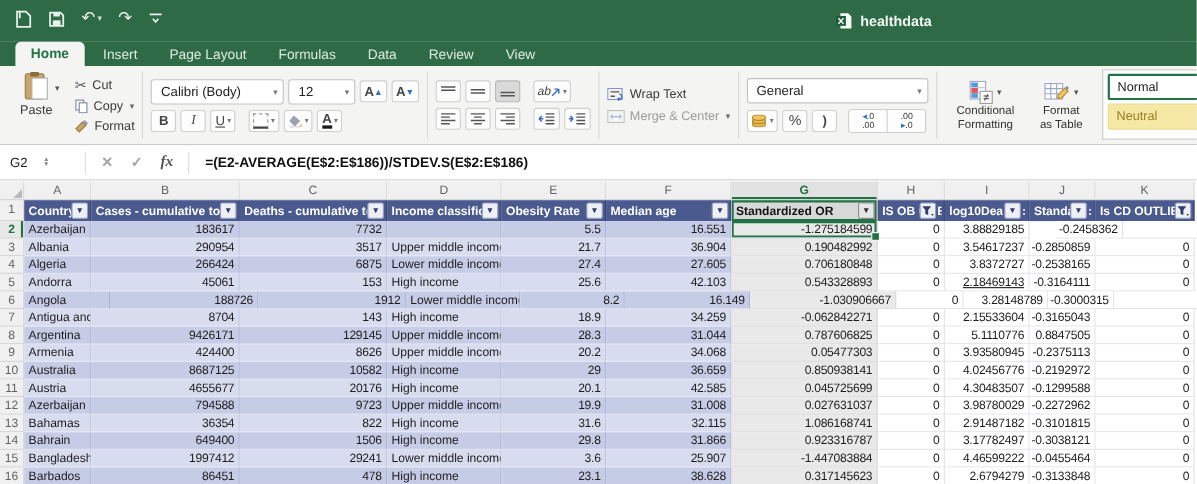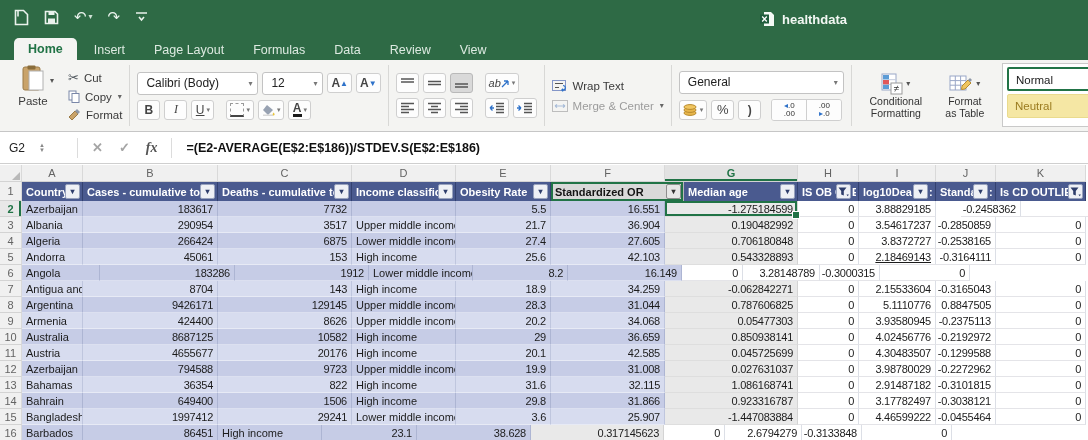--- a/index.html
+++ b/index.html
@@ -440,26 +440,26 @@
         <div class="fbtn dd"></div>
       </div>
       <div class="hdrcell bluehdr" style="width: 104px;">
         <div class="hlbl">Income classifica</div>
         <div class="fbtn dd"></div>
       </div>
       <div class="hdrcell bluehdr" style="width: 95px;">
         <div class="hlbl">Obesity Rate</div>
         <div class="fbtn dd"></div>
       </div>
+      <div class="hdrcell bluehdr" style="width: 114px;">
+        <div class="hlbl">Median age</div>
+        <div class="fbtn dd"></div>
+      </div>
       <div class="hdrcell ghdr" style="width: 133px;">
         <div class="hlbl">Standardized OR</div>
-        <div class="fbtn dd"></div>
-      </div>
-      <div class="hdrcell bluehdr" style="width: 114px;">
-        <div class="hlbl">Median age</div>
         <div class="fbtn dd"></div>
       </div>
       <div class="hdrcell bluehdr" style="width: 61px;">
         <div class="hlbl">IS OB OU</div>
         <div class="fbtn">
           <svg width="11" height="10" viewBox="0 0 11 10">
             <path d="M0.5 0.5h8L5.8 4v4.5L3.2 7.5V4z" fill="#2e3d6b"></path>
             <path d="M8.5 7.5h2.4L9.7 9.3z" fill="#2e3d6b"></path>
           </svg>
         </div>
@@ -537,25 +537,26 @@
       <div class="cell ar blight" style="width: 114px;">42.103</div>
       <div class="cell ar gcol" style="width: 133px;">0.543328893</div>
       <div class="cell ar wcol" style="width: 61px;">0</div>
       <div class="cell ar wcol" style="width: 77px; text-decoration: underline;">2.18469143</div>
       <div class="cell ar wcol" style="width: 60px;">-0.3164111</div>
       <div class="cell ar wcol" style="width: 90px;">0</div>
     </div>
     <div class="srow">
       <div class="hcell rnum" style="width: 22px;">6</div>
       <div class="cell al bdark" style="width: 78px;">Angola</div>
-      <div class="cell ar bdark" style="width: 135px;">183286</div>
+      <div class="cell ar bdark" style="width: 135px;">188726</div>
       <div class="cell ar bdark" style="width: 134px;">1912</div>
       <div class="cell al bdark" style="width: 104px;">Lower middle income</div>
       <div class="cell ar bdark" style="width: 95px;">8.2</div>
       <div class="cell ar bdark" style="width: 114px;">16.149</div>
+      <div class="cell ar gcol" style="width: 133px;">-1.030906667</div>
       <div class="cell ar wcol" style="width: 61px;">0</div>
       <div class="cell ar wcol" style="width: 77px;">3.28148789</div>
       <div class="cell ar wcol" style="width: 60px;">-0.3000315</div>
       <div class="cell ar wcol" style="width: 90px;">0</div>
     </div>
     <div class="srow">
       <div class="hcell rnum" style="width: 22px;">7</div>
       <div class="cell al blight" style="width: 61px;">Antigua and</div>
       <div class="cell ar blight" style="width: 135px;">8704</div>
       <div class="cell ar blight" style="width: 134px;">143</div>
@@ -677,20 +678,21 @@
       <div class="cell ar gcol" style="width: 133px;">-1.447083884</div>
       <div class="cell ar wcol" style="width: 61px;">0</div>
       <div class="cell ar wcol" style="width: 77px;">4.46599222</div>
       <div class="cell ar wcol" style="width: 60px;">-0.0455464</div>
       <div class="cell ar wcol" style="width: 90px;">0</div>
     </div>
     <div class="srow">
       <div class="hcell rnum" style="width: 22px;">16</div>
       <div class="cell al bdark" style="width: 61px;">Barbados</div>
       <div class="cell ar bdark" style="width: 135px;">86451</div>
+      <div class="cell ar bdark" style="width: 134px;">478</div>
       <div class="cell al bdark" style="width: 104px;">High income</div>
       <div class="cell ar bdark" style="width: 95px;">23.1</div>
       <div class="cell ar bdark" style="width: 114px;">38.628</div>
       <div class="cell ar gcol" style="width: 133px;">0.317145623</div>
       <div class="cell ar wcol" style="width: 61px;">0</div>
       <div class="cell ar wcol" style="width: 77px;">2.6794279</div>
       <div class="cell ar wcol" style="width: 60px;">-0.3133848</div>
       <div class="cell ar wcol" style="width: 90px;">0</div>
     </div>
   </div>

